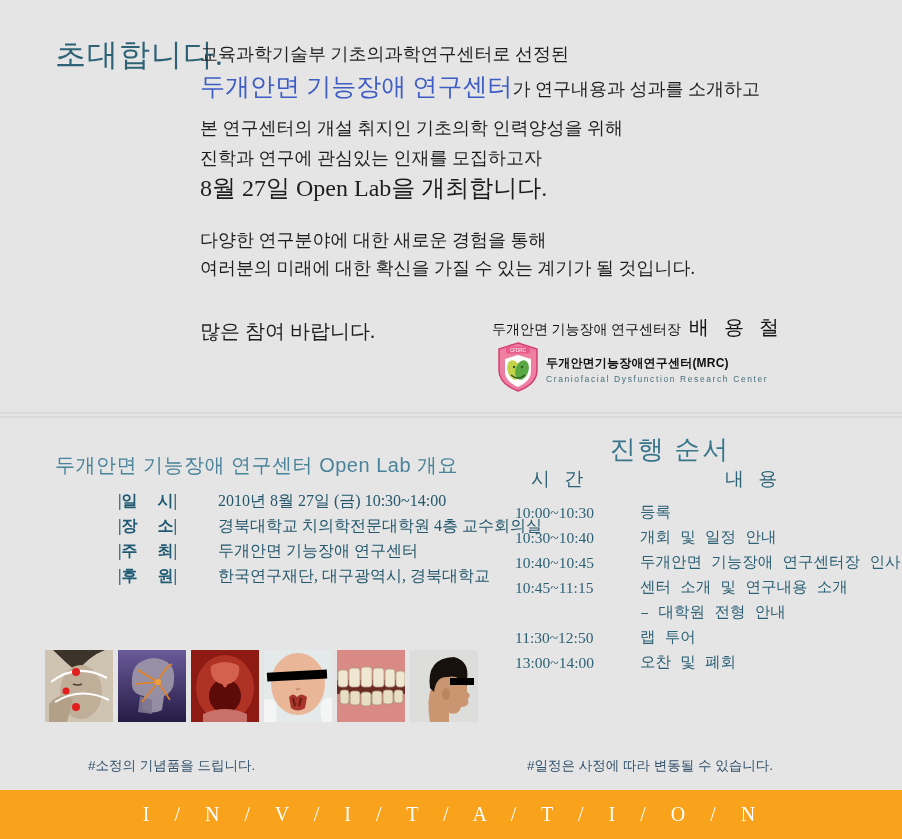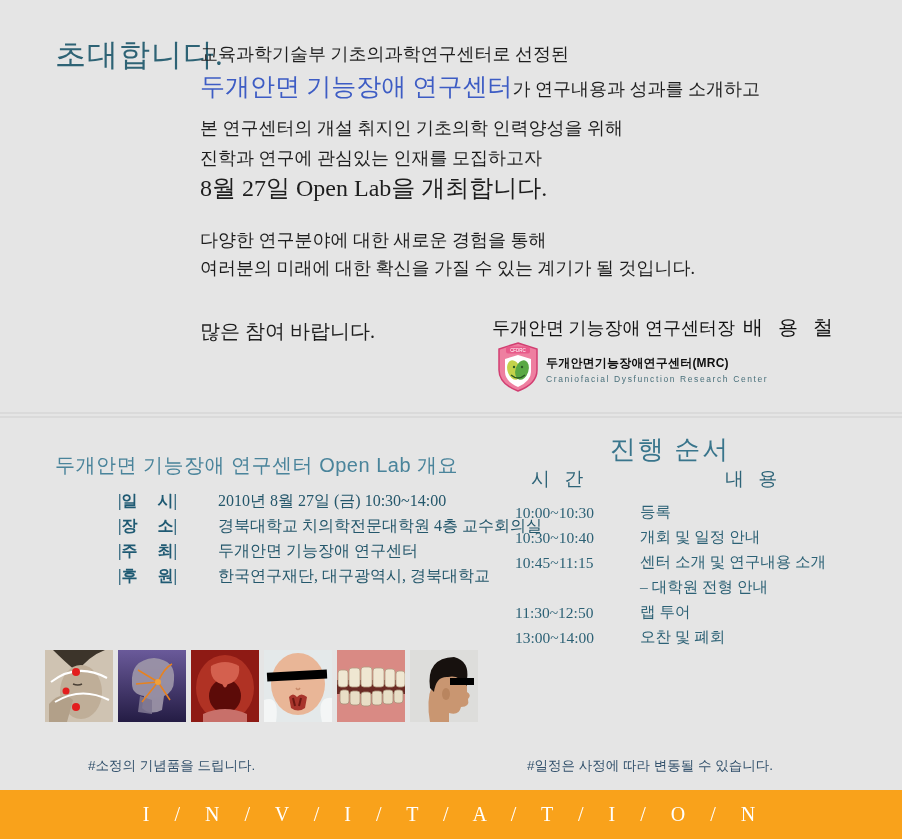--- a/index.html
+++ b/index.html
@@ -23,21 +23,21 @@
   .l2 .rest { font-size:18px; color:#1e1e1e; }
   .l3 { top:116px; }
   .l4 { top:146px; }
   .l5 { top:172px; font-size:24px; }
   .l6 { top:228px; }
   .l7 { top:256px; }
   .closing { top:318px; font-size:20px; }
   .signature {
     position:absolute; left:492px; top:314px; white-space:nowrap; color:#111;
   }
-  .signature .role { font-size:18px; }
+  .signature .role { font-size:14px; }
   .signature .name { font-size:20px; letter-spacing:5px; margin-left:4px; }
   .logo { position:absolute; left:497px; top:342px; display:flex; align-items:center; }
   .logo-text { margin-left:7px; }
   .logo-ko { font-size:12px; font-weight:bold; color:#0d0d0d; font-family:"Liberation Sans", sans-serif; letter-spacing:0.2px; }
   .logo-en { font-size:8.5px; letter-spacing:1.6px; color:#49707b; font-family:"Liberation Sans", sans-serif; margin-top:2px; }
   
   .divider {
     position:absolute; left:0; top:412px; width:902px; height:6px;
     border-top:2px solid #dadada; border-bottom:2px solid #dadada;
   }
@@ -55,21 +55,21 @@
   .program-title {
     position:absolute; left:585px; top:432px; width:170px; text-align:center;
     font-size:26px; color:#39758c; letter-spacing:2px; white-space:pre;
   }
   .col-head { position:absolute; top:466px; font-size:19px; color:#2e6478; white-space:pre; }
   .col-time-head { left:531px; }
   .col-content-head { left:725px; }
   .schedule { position:absolute; left:515px; top:500px; }
   .schedule-row { height:25px; display:flex; align-items:center; white-space:nowrap; }
   .sch-time { width:125px; font-size:15.5px; color:#2c6175; }
-  .sch-content { font-size:15.5px; color:#2c6175; }
+  .sch-content { font-size:15.5px; color:#2c6175;font-family:Liberation Mono, monospace; }
   
   .photos { position:absolute; left:45px; top:650px; display:flex; gap:5px; }
   .photo { width:68px; height:72px; overflow:hidden; }
   .photo svg { display:block; }
   
   .note { position:absolute; top:757px; font-family:"Liberation Sans", sans-serif; font-size:13.5px; color:#31506b; white-space:nowrap; }
   .note-left { left:88px; }
   .note-right { left:527px; }
   
   .footer-bar {
@@ -151,20 +151,24 @@
   <div class="col-head col-time-head">시   간</div>
   <div class="col-head col-content-head">내   용</div>
   <div class="schedule">
     <div class="schedule-row">
       <span class="sch-time">10:00~10:30</span>
       <span class="sch-content">등록</span>
     </div>
     <div class="schedule-row">
       <span class="sch-time">10:30~10:40</span>
       <span class="sch-content">개회 및 일정 안내</span>
+    </div>
+    <div class="schedule-row">
+      <span class="sch-time">10:40~10:45</span>
+      <span class="sch-content">두개안면 기능장애 연구센터장 인사</span>
     </div>
     <div class="schedule-row">
       <span class="sch-time">10:45~11:15</span>
       <span class="sch-content">센터 소개 및 연구내용 소개</span>
     </div>
     <div class="schedule-row">
       <span class="sch-time"></span>
       <span class="sch-content">– 대학원 전형 안내</span>
     </div>
     <div class="schedule-row">

